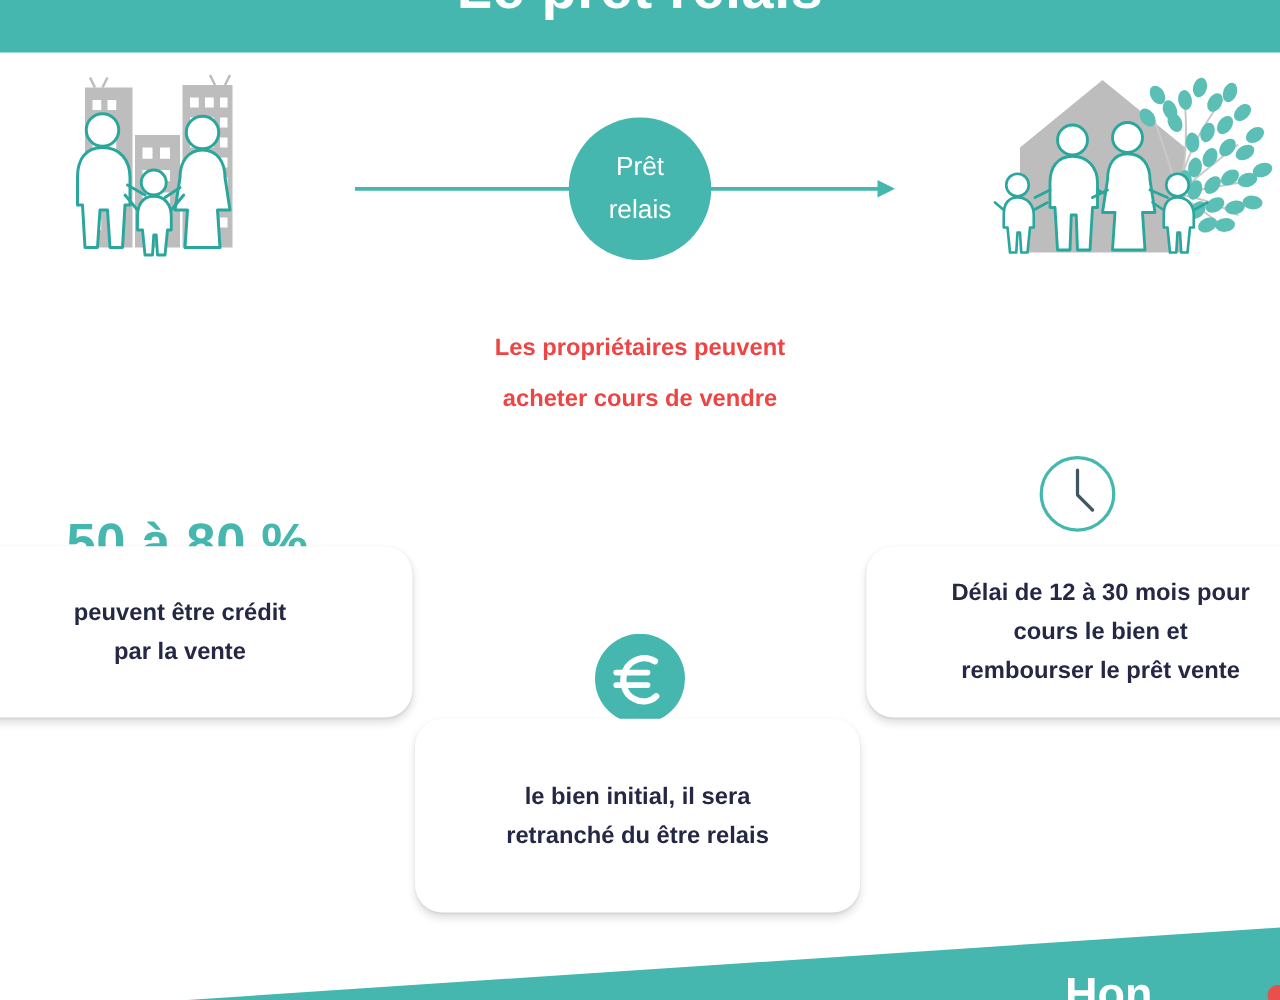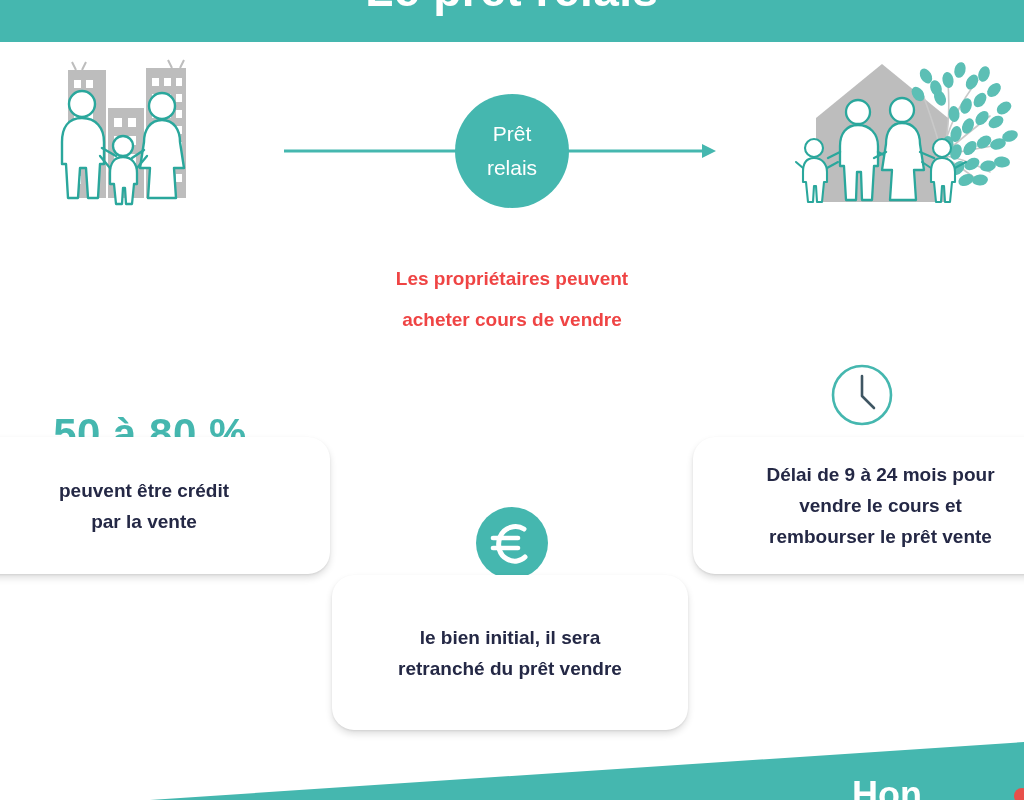--- a/index.html
+++ b/index.html
@@ -395,39 +395,39 @@
 
   <div class="clock-icon">
     <svg viewBox="0 0 64 64" width="64" height="64" xmlns="http://www.w3.org/2000/svg">
       <circle cx="32" cy="32" r="29" fill="none" stroke="#45b7af" stroke-width="2.6"></circle>
       <path d="M32 13 L32 33 L44 45" fill="none" stroke="#3f5663" stroke-width="2.6" stroke-linecap="round" stroke-linejoin="round"></path>
     </svg>
   </div>
 
   <div class="card card-right">
     <div>
-      <div>Délai de 9 à 24 mois pour</div>
-      <div>vendre le cours et</div>
+      <div>Délai de 12 à 30 mois pour</div>
+      <div>cours le bien et</div>
       <div>rembourser le prêt vente</div>
     </div>
   </div>
 
   <div class="euro-icon">
     <svg viewBox="0 0 72 72" width="72" height="72" xmlns="http://www.w3.org/2000/svg">
       <circle cx="36" cy="36" r="36" fill="#45b7af"></circle>
       <path d="M48 22 C40 17 28 20 24 30 C21 38 23 48 31 52 C38 56 45 54 49 50" fill="none" stroke="#ffffff" stroke-width="5" stroke-linecap="round"></path>
       <line x1="17" y1="31" x2="42" y2="31" stroke="#ffffff" stroke-width="4.6" stroke-linecap="round"></line>
       <line x1="17" y1="41" x2="42" y2="41" stroke="#ffffff" stroke-width="4.6" stroke-linecap="round"></line>
     </svg>
   </div>
 
   <div class="card card-center">
     <div>
       <div>le bien initial, il sera</div>
-      <div>retranché du prêt vendre</div>
+      <div>retranché du être relais</div>
     </div>
   </div>
 
   <div class="bottom-wedge">
     <svg viewBox="0 0 1024 60" width="1024" height="60" preserveAspectRatio="none" xmlns="http://www.w3.org/2000/svg">
       <polygon points="1024,2 1024,60 150,60" fill="#45b7af"></polygon>
     </svg>
   </div>
   <div class="wedge-text">Hon</div>
   <div class="wedge-dot"></div>

